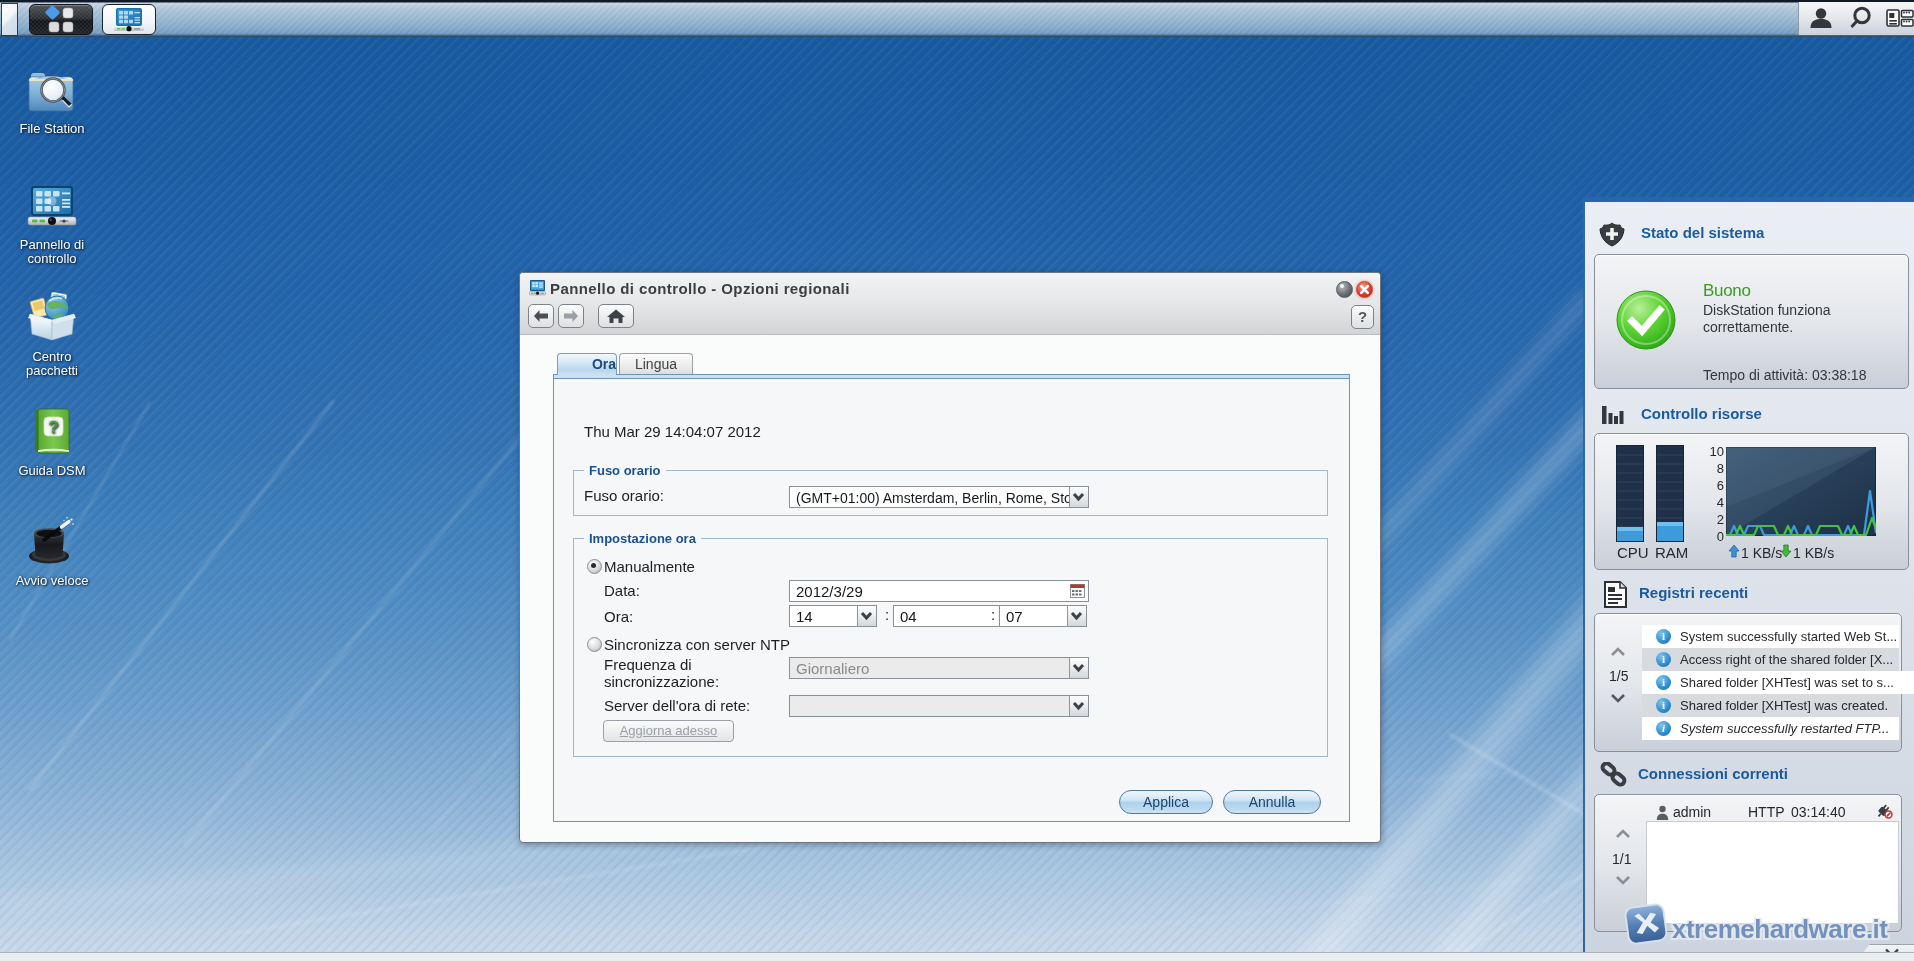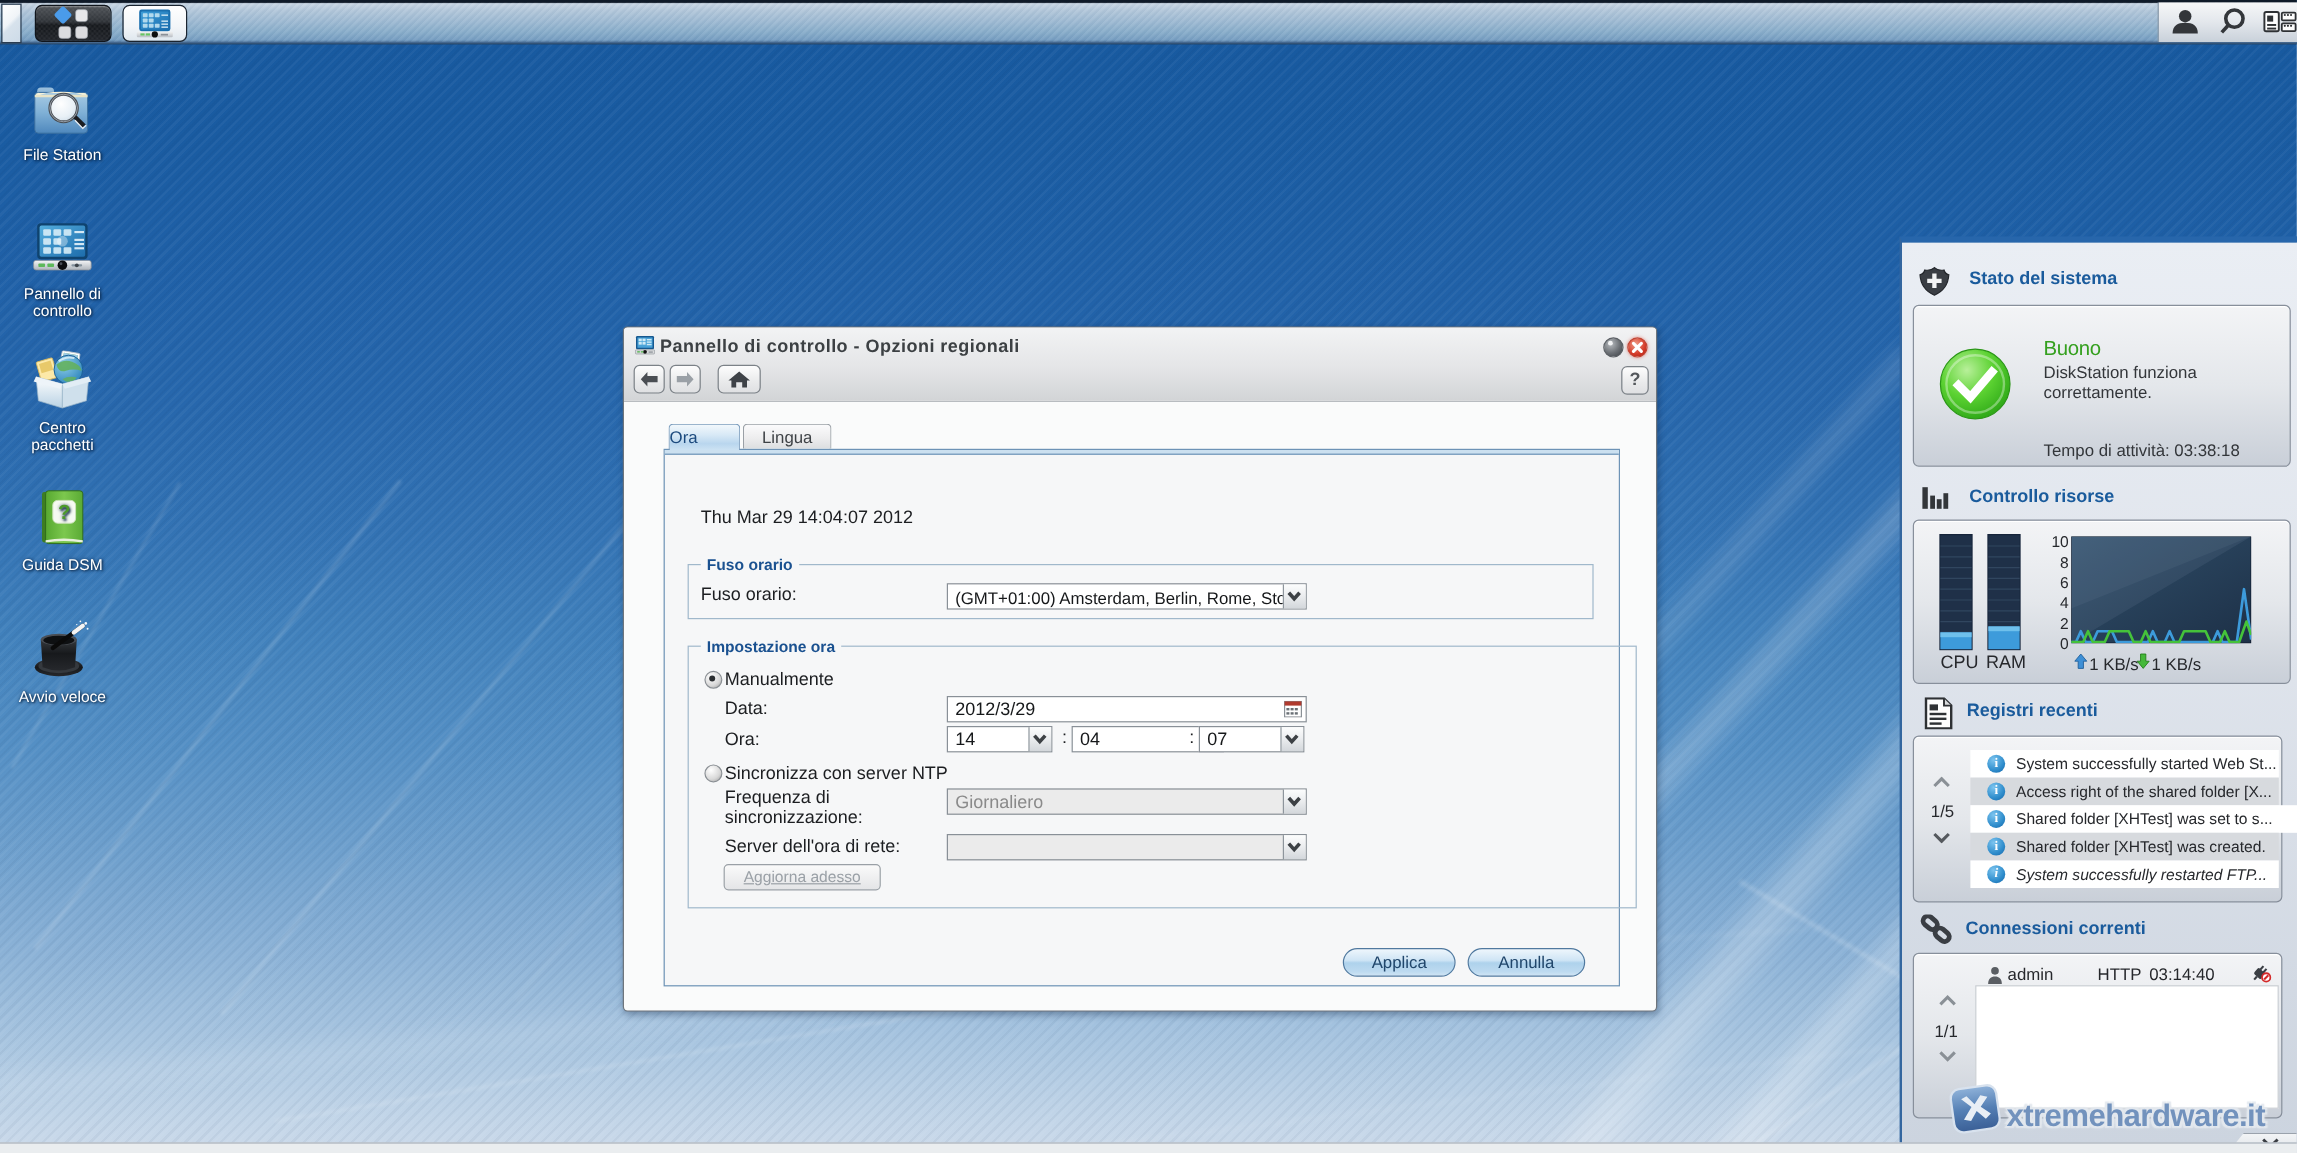--- a/index.html
+++ b/index.html
@@ -273,21 +273,21 @@
 <div class="abs" style="left:874px;top:910px;font-size:21px;color:#fff;margin-top:47px;">
  <span style="font-weight:bold;font-family:'Liberation Sans',sans-serif;">Syno</span><span style="font-family:'Liberation Serif',serif;">logy</span>
  <span style="font-weight:bold;color:#9ca2ab;text-shadow:0 1px 1px rgba(60,70,80,.8),0 -1px 0 rgba(255,255,255,.5);margin-left:0px;">DSM 4.0</span>
 </div>
 <style>
 #win{position:absolute;left:519px;top:272px;width:860px;height:569px;border:1px solid #6e757c;border-radius:4px;background:#fafbfb;box-shadow:1px 2px 6px rgba(10,30,60,.35);}
 #winhead{position:absolute;left:0;top:0;width:100%;height:61px;background:linear-gradient(180deg,#f2f3f4 0%,#e4e5e7 55%,#d2d4d6 100%);border-bottom:1px solid #b8bcc0;border-radius:3px 3px 0 0;}
 #wintitle{position:absolute;left:30px;top:7px;font-size:15px;letter-spacing:0.4px;font-weight:bold;color:#3c4043;}
 .tbtn{position:absolute;height:22px;background:linear-gradient(180deg,#fdfdfd,#e9eaeb 60%,#dfe0e2);border:1px solid #7c8288;border-radius:5px;}
 .wcirc{position:absolute;width:15px;height:15px;border-radius:50%;}
-#tabOra{position:absolute;left:37px;top:80px;width:58px;height:21px;border:1px solid #7a9cbd;border-bottom:none;border-radius:4px 4px 0 0;background:linear-gradient(180deg,#f2f8fc 0%,#d8e9f6 40%,#b9d6ee 75%,#cce2f3 100%);color:#1c4a7e;font-weight:normal;font-size:14px;text-align:left;line-height:21px;z-index:3;}
+#tabOra{position:absolute;left:37px;top:80px;width:58px;height:21px;border:1px solid #7a9cbd;border-bottom:none;border-radius:4px 4px 0 0;background:linear-gradient(180deg,#f2f8fc 0%,#d8e9f6 40%,#b9d6ee 75%,#cce2f3 100%);color:#1c4a7e;font-weight:bold;font-size:14px;text-align:right;line-height:21px;z-index:3;}
 #tabLin{position:absolute;left:99px;top:80px;width:72px;height:20px;border:1px solid #9aa0a6;border-bottom:none;border-radius:4px 4px 0 0;background:linear-gradient(180deg,#fbfbfc 0%,#ededee 55%,#dcdee0 100%);color:#3e4246;font-size:14px;text-align:center;line-height:20px;z-index:1;}
 #tabpanel{position:absolute;left:33px;top:101px;width:795px;height:446px;border:1px solid #6d93b6;background:#f6f7f8;z-index:2;}
 #tabpanel .tbar{position:absolute;left:0;top:0;width:100%;height:3px;background:#cbe0f0;border-bottom:1px solid #6d93b6;}
 .fset,.flab,.fld,.radio,.pill{z-index:4;}
 .fset{position:absolute;border:1px solid #a0b8cb;background:transparent;}
 .fleg{position:absolute;top:-8px;left:10px;background:#f6f7f8;padding:0 5px;font-size:13px;font-weight:bold;color:#1a5190;}
 .flab{position:absolute;font-size:15px;color:#1c1e21;}
 .fld{position:absolute;background:#fff;border:1px solid #899097;font-size:15px;color:#16181a;}
 .fld .txt{position:absolute;left:6px;top:2px;white-space:nowrap;overflow:hidden;}
 .selarr{position:absolute;right:0;top:0;width:18px;height:100%;border-left:1px solid #8e959c;background:linear-gradient(180deg,#fcfdfd 0%,#eceef0 45%,#d3d7db 100%);}
@@ -347,21 +347,21 @@
     </div>
  <div class="flab" style="left:64px;top:214px;">Fuso orario:</div>
  <div class="fld" style="left:269px;top:213px;width:298px;height:20px;">
       <div class="txt" style="right:19px;font-size:14px;top:3px;">(GMT+01:00) Amsterdam, Berlin, Rome, Stoc</div>
   <div class="selarr">
         <svg width="13" height="10" viewBox="0 0 13 10">
           <path d="M2 2 L6.5 7 L11 2" fill="none" stroke="#3d4145" stroke-width="3"></path>
         </svg>
       </div>
  </div>
- <div class="fset" style="left:53px;top:265px;width:753px;height:217px;padding-left:36px;">
+ <div class="fset" style="left:53px;top:265px;width:753px;height:217px;">
       <div class="fleg">Impostazione ora</div>
     </div>
  <div class="radio on" style="left:67px;top:286px;"></div>
  <div class="flab" style="left:84px;top:285px;">Manualmente</div>
  <div class="flab" style="left:84px;top:309px;">Data:</div>
  <div class="fld" style="left:269px;top:307px;width:298px;height:20px;">
       <div class="txt">2012/3/29</div>
   <svg class="abs" style="right:3px;top:3px;" width="15" height="14" viewBox="0 0 15 14">
         <rect x=".5" y=".5" width="14" height="13" fill="#fff" stroke="#8a9096"></rect>
         <rect x=".5" y=".5" width="14" height="3.5" fill="#b03a2e"></rect>

